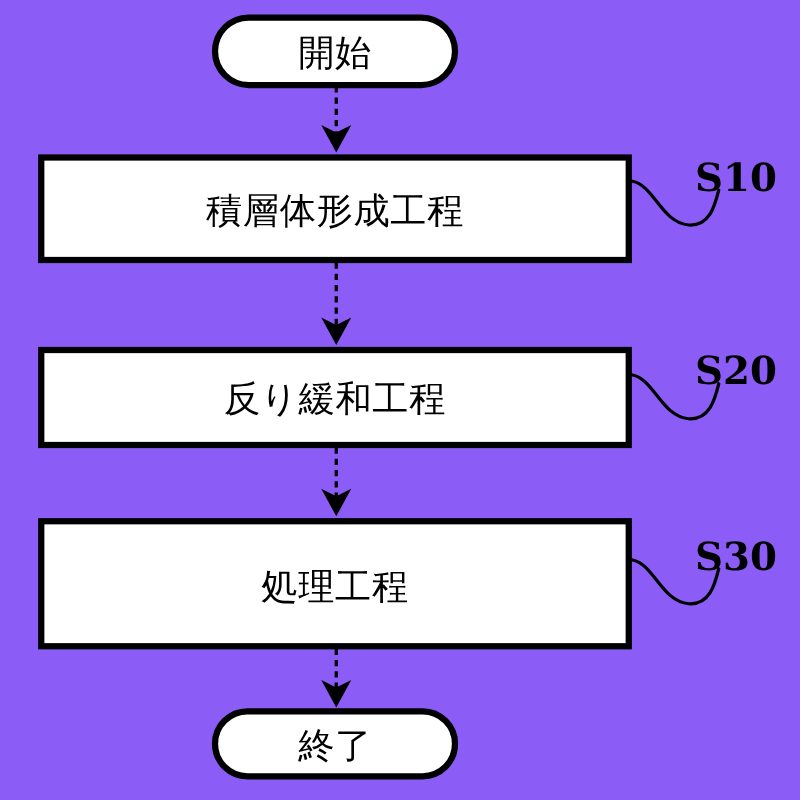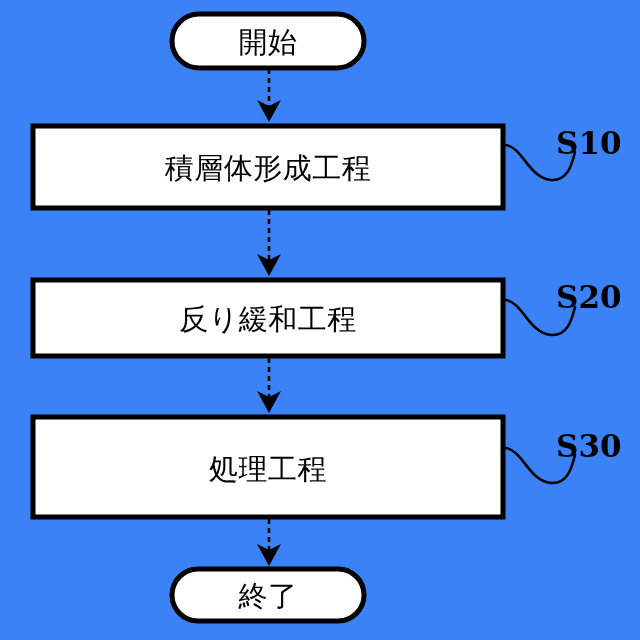--- a/index.html
+++ b/index.html
@@ -10,21 +10,21 @@
   body {
     width: 640px;
     height: 640px;
     overflow: hidden;
     font-family: "Liberation Sans", "DejaVu Sans", sans-serif;
   }
   #flowchart-root {
     position: relative;
     width: 640px;
     height: 640px;
-    background: #3b82f6;
+    background: #8b5cf6;
   }
   #flow-svg {
     position: absolute;
     top: 0;
     left: 0;
     width: 640px;
     height: 640px;
     display: block;
   }
   .node-text {

